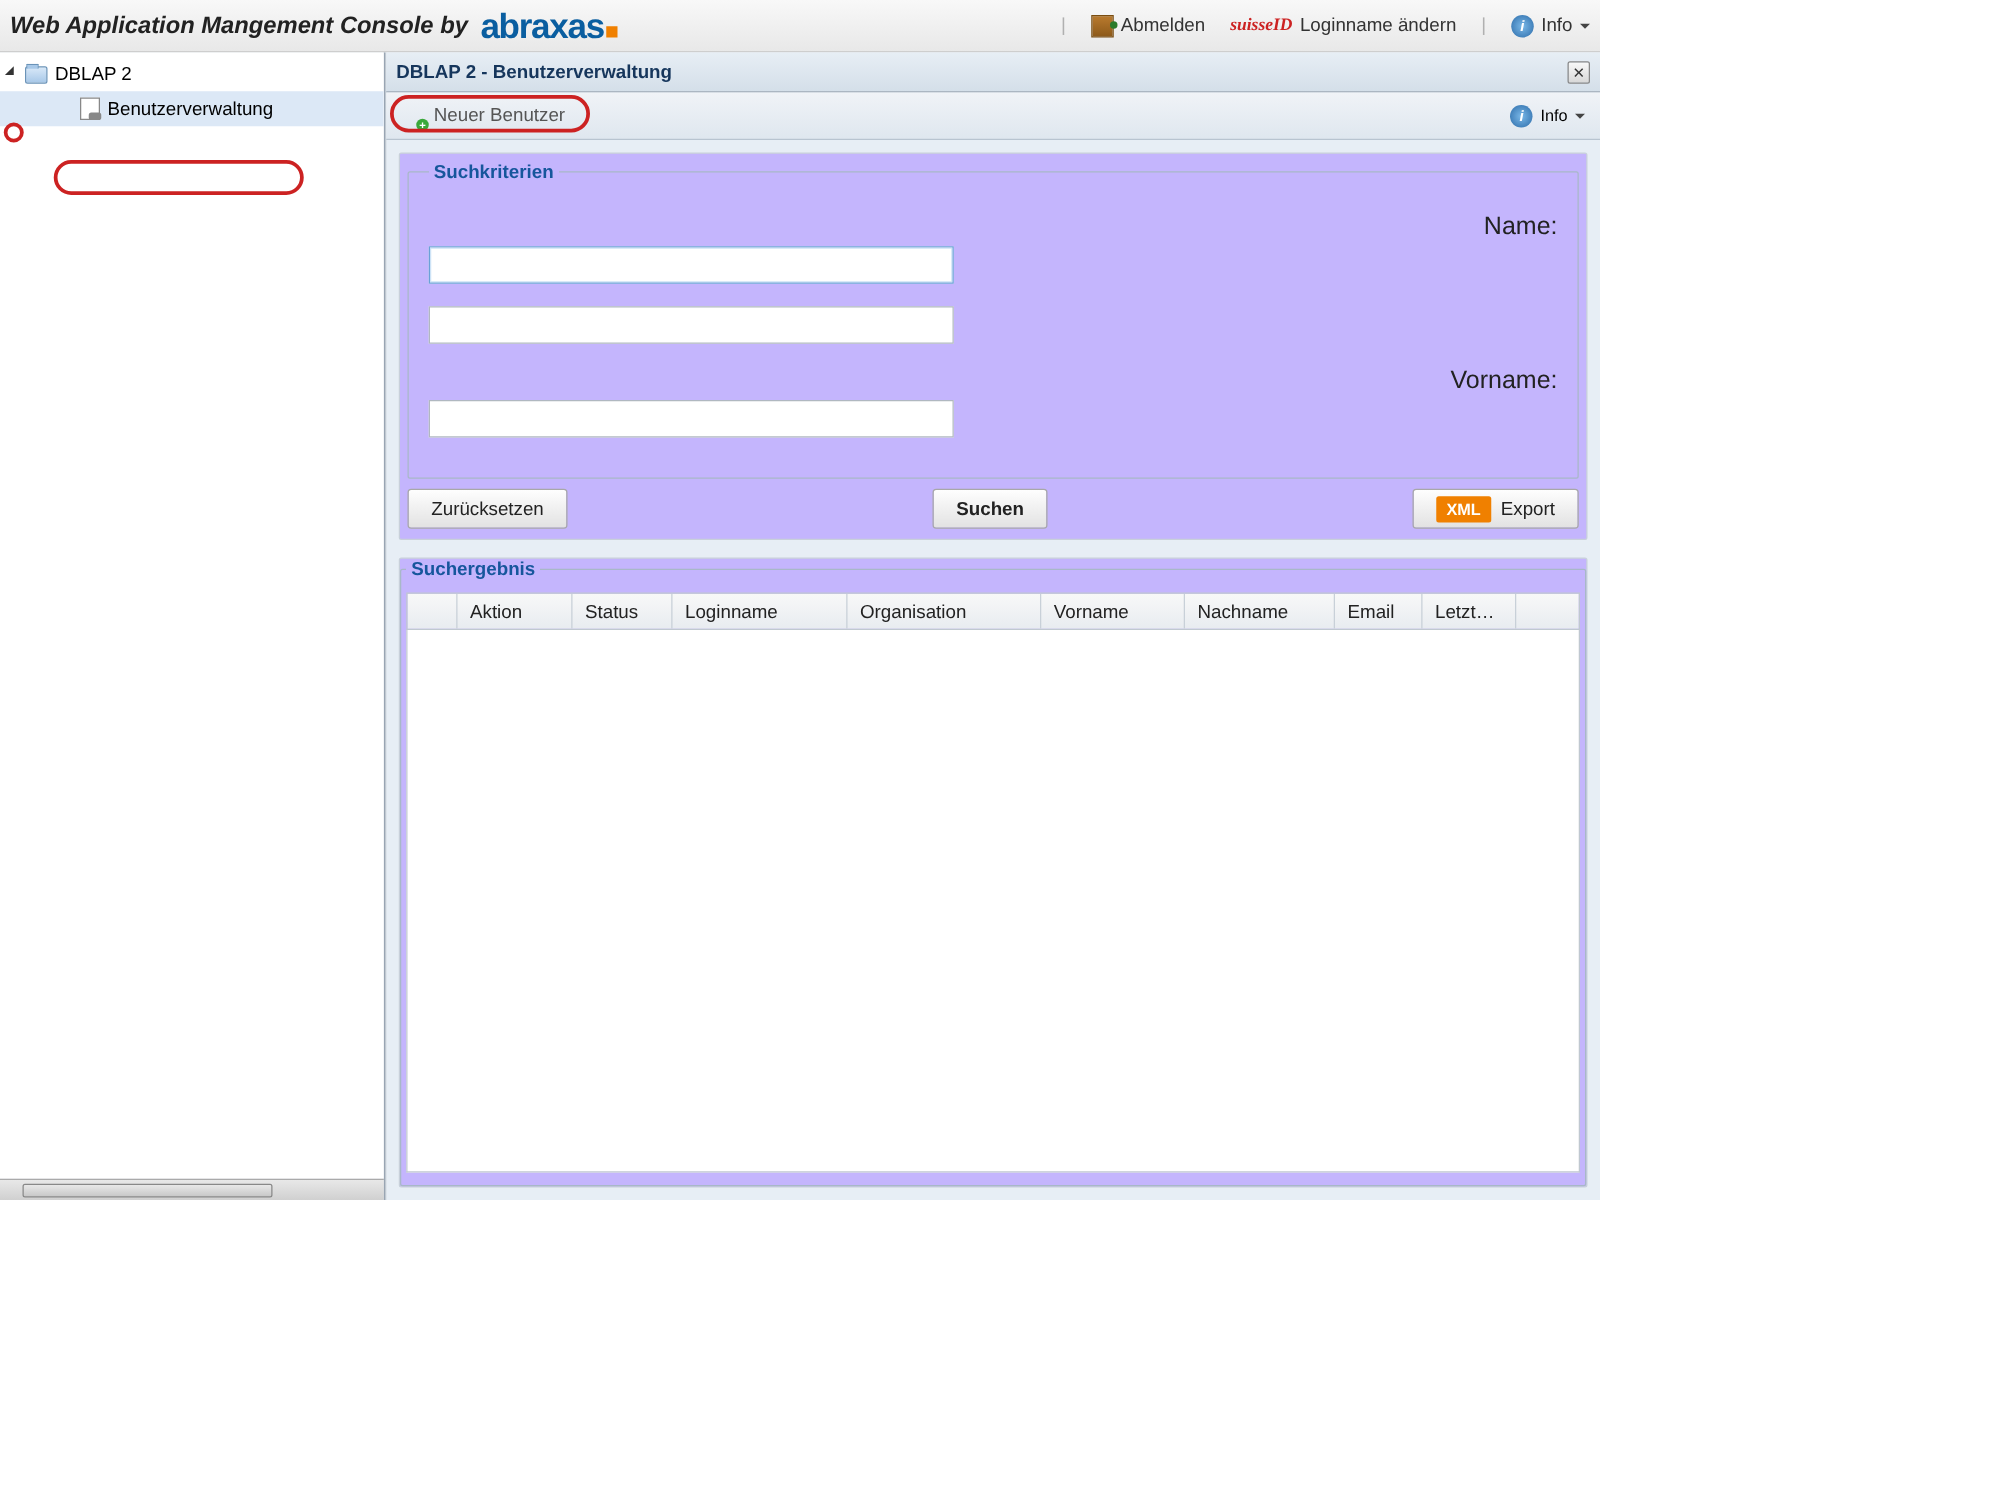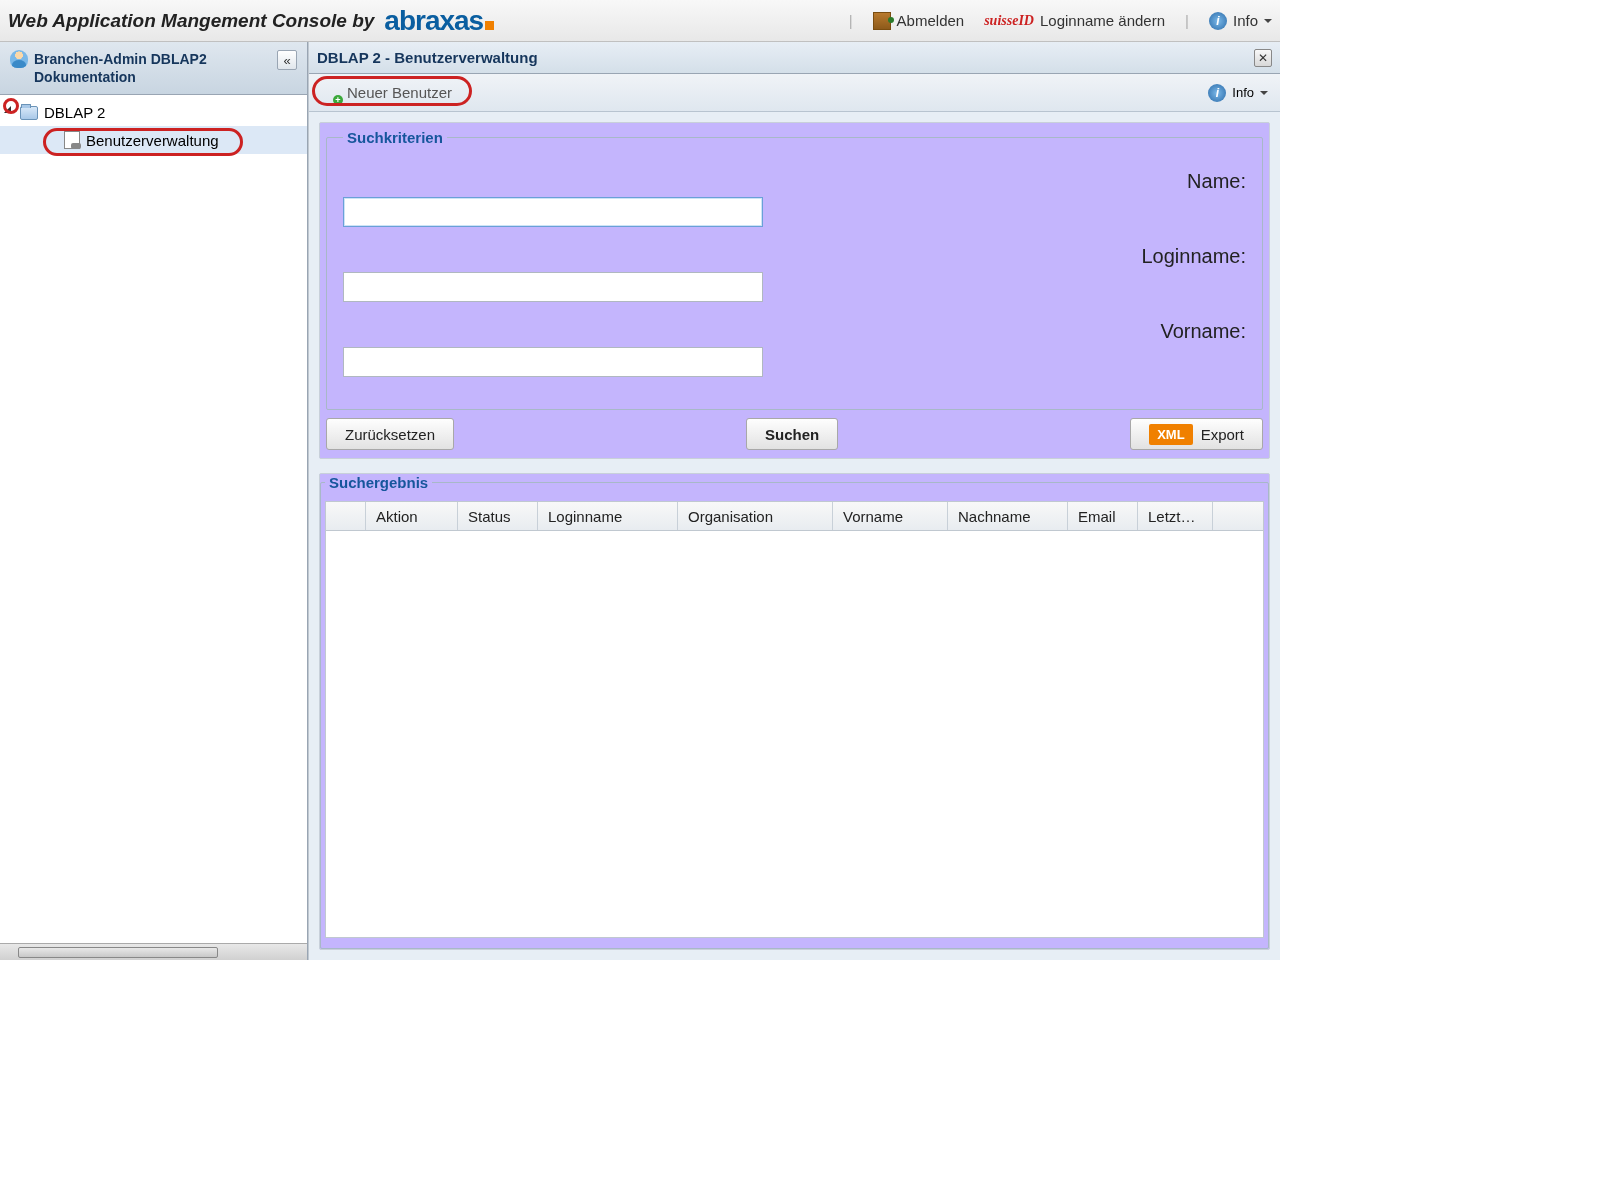--- a/index.html
+++ b/index.html
@@ -95,28 +95,20 @@
     <span class="topbar-item">
       <span class="icon-info">i</span>
       <span>Info</span>
       <span class="dropdown-arrow"></span>
     </span>
   </div>
 </div>
 
 <div class="layout">
   <div class="sidebar">
-    <div class="sidebar-header">
-      <span class="icon-user"></span>
-      <div class="sidebar-header-text">
-        <div>Branchen-Admin DBLAP2</div>
-        <div>Dokumentation</div>
-      </div>
-      <div class="collapse-btn"></div>
-    </div>
     <div class="tree">
       <div class="tree-node">
         <span class="expand-tri"></span>
         <span class="icon-folder"></span>
         <span>DBLAP 2</span>
       </div>
       <div class="tree-node selected">
         <span class="tree-indent2"></span>
         <span class="icon-doc"></span>
         <span>Benutzerverwaltung</span>
@@ -151,21 +143,20 @@
     <div class="main-body">
       <div class="panel">
         <div class="panel-inner">
           <fieldset>
             <legend>Suchkriterien</legend>
             <div class="form-row">
               <label class="form-label">Name:</label>
               <input class="form-input focused" style="">
             </div>
             <div class="form-row">
-              <label class="form-label">Loginname:</label>
               <input class="form-input" style="">
             </div>
             <div class="form-row">
               <label class="form-label">Vorname:</label>
               <input class="form-input" style="">
             </div>
           </fieldset>
           <div class="button-row">
             <button class="btn">
                 <span>Zurücksetzen</span>

